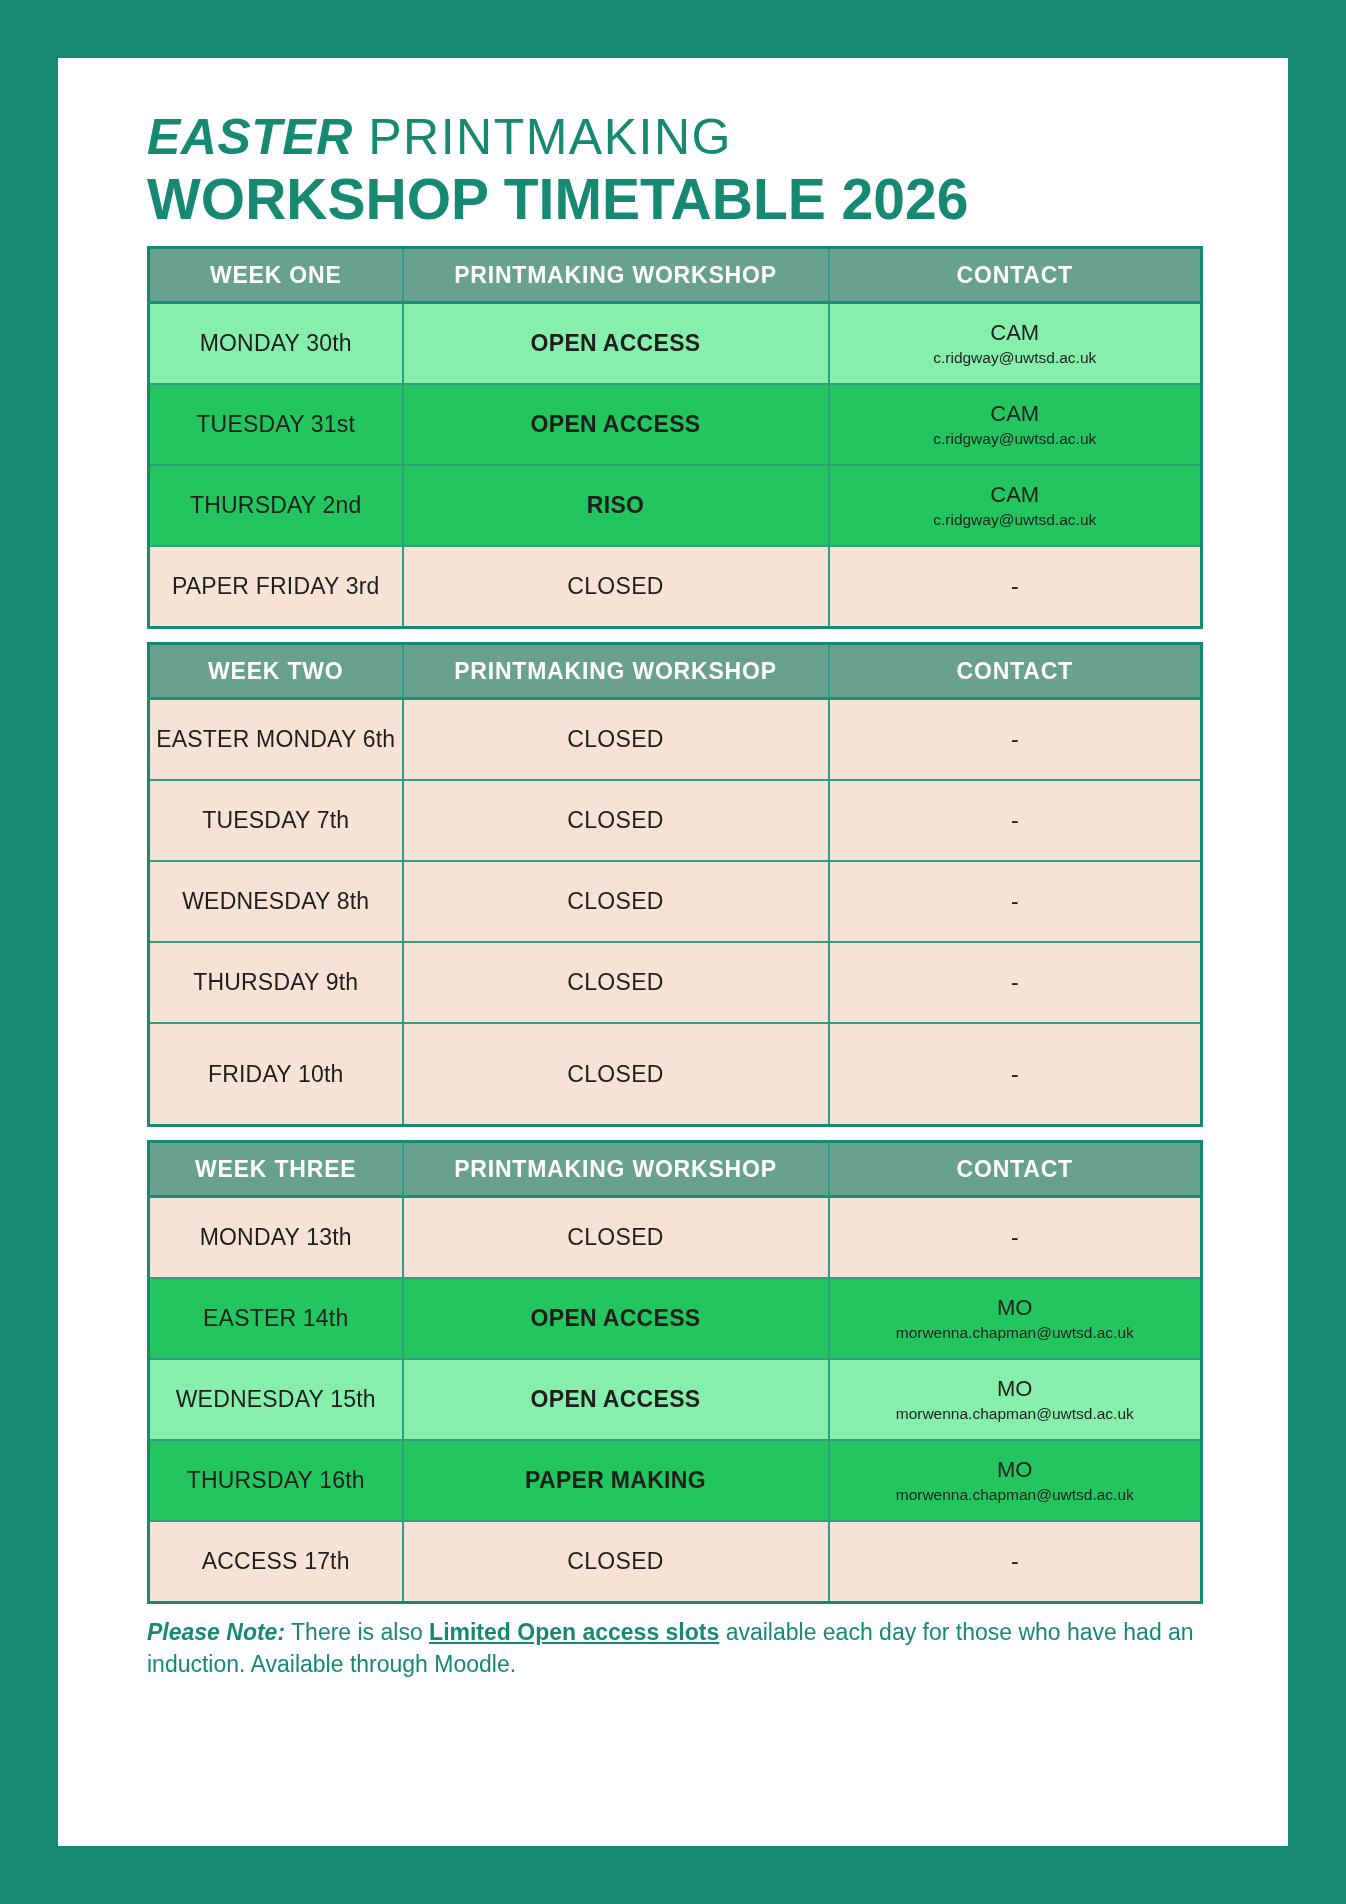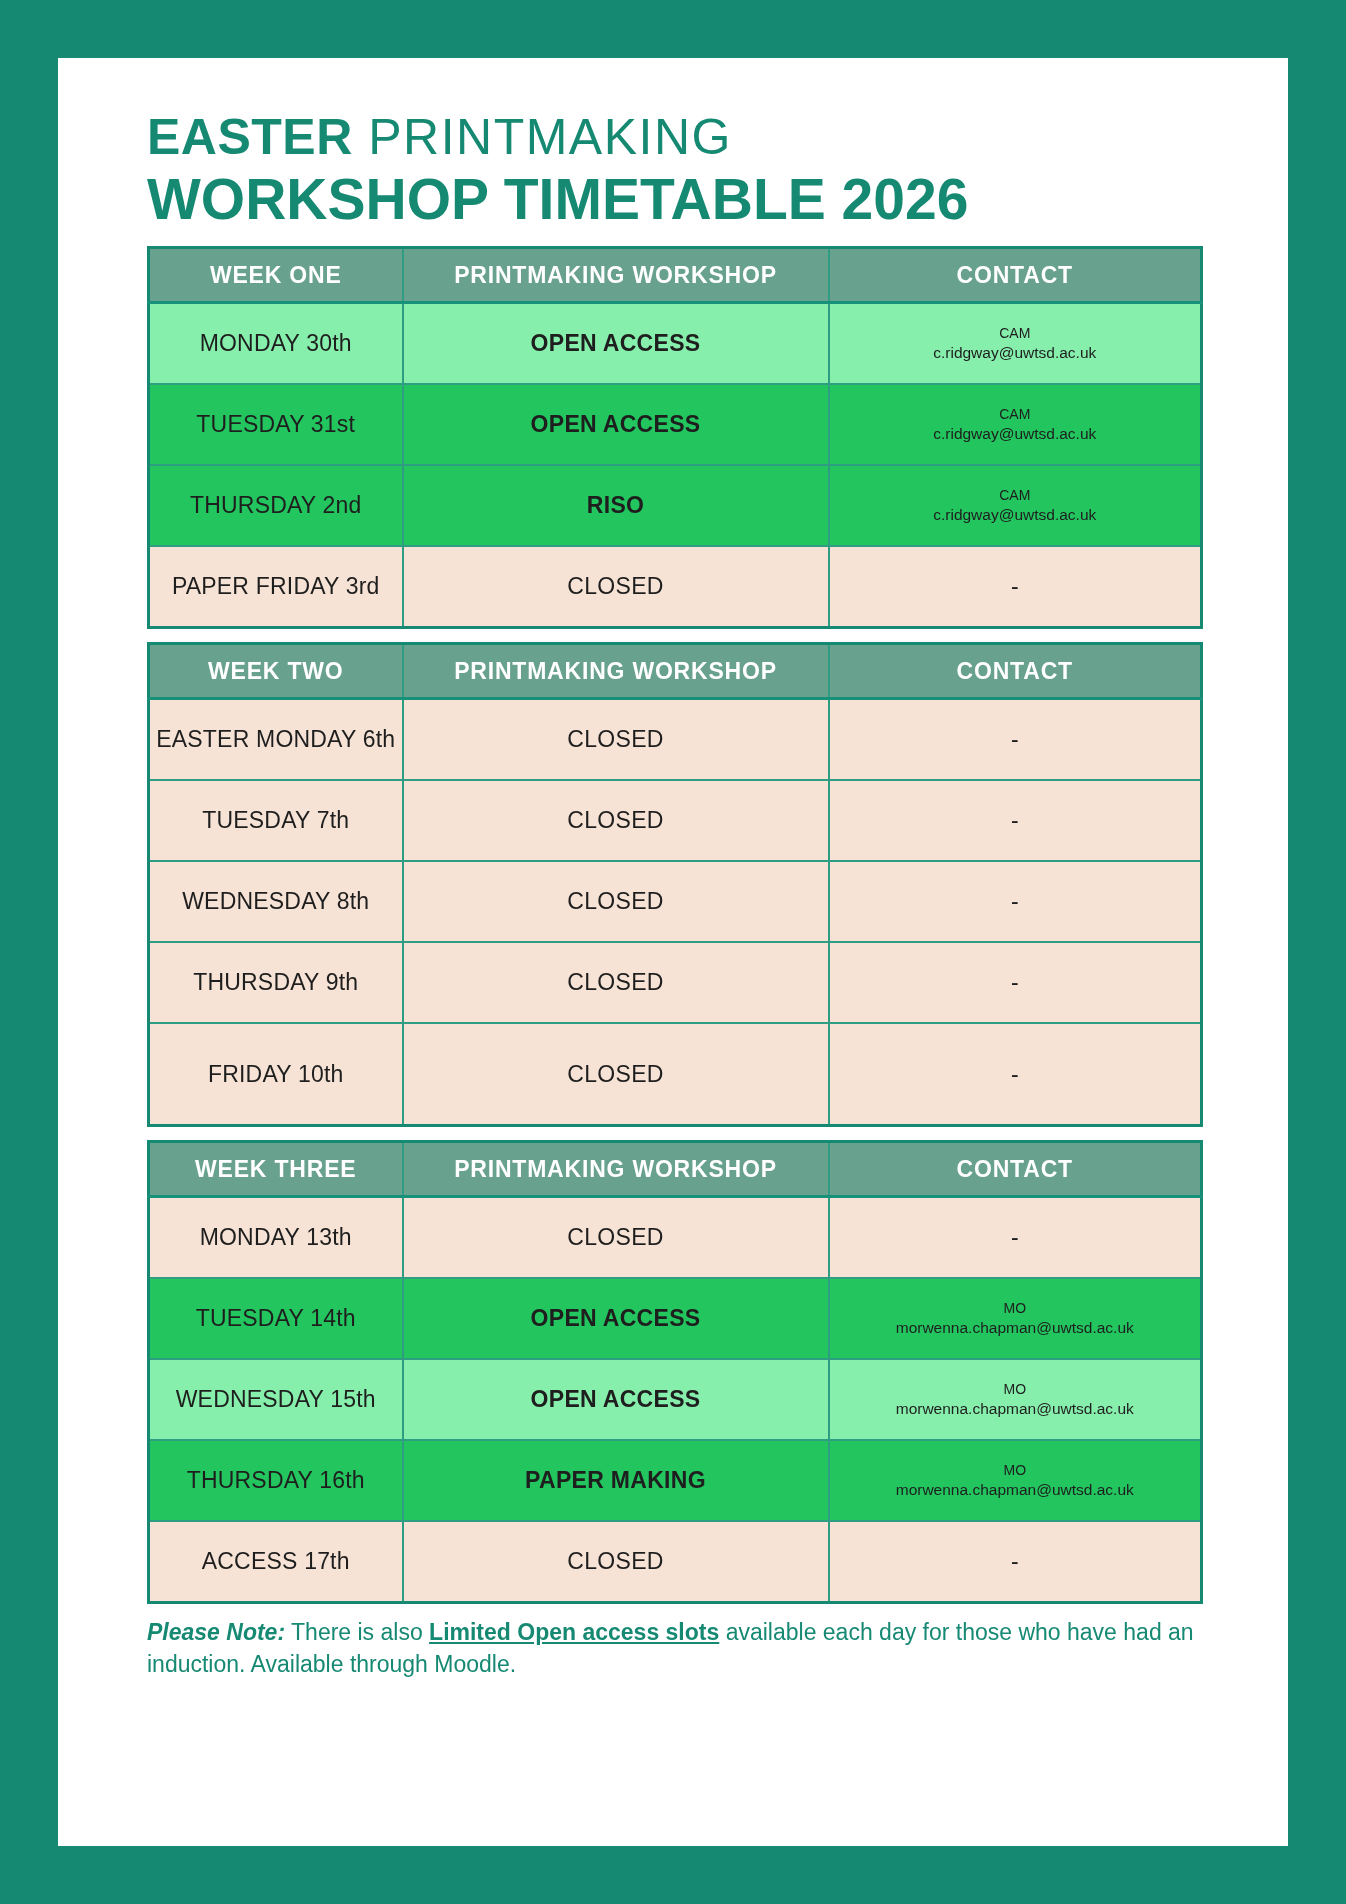--- a/index.html
+++ b/index.html
@@ -18,21 +18,21 @@
     padding:50px 0 0 89px;
     overflow:hidden;
   }
   
   .title{
     margin:0 0 14px 0;
     color:#168973;
     line-height:1.16;
   }
   .title .l1{display:block;font-size:50px;font-weight:400;letter-spacing:1.5px;}
-  .title .l1 b{font-weight:700;letter-spacing:0.5px;}
+  .title .l1 b{font-weight:700;letter-spacing:0.5px;font-style:italic;}
   .title .l2{display:block;font-size:57px;font-weight:700;letter-spacing:0px;}
   
   .tt{
     border-collapse:collapse;
     width:1053px;
     border:3px solid #168973;
     margin:0 0 13px 0;
     table-layout:fixed;
     padding-left:40px;
   }
@@ -57,21 +57,21 @@
     padding:0;
   }
   .tint-white td{background:#86efac;}
   .tint-green td{background:#22c55e;}
   .tint-peach td{background:#F6E3D5;}
   .row-xl td{height:100px;}
   .day-cell{font-size:23px;letter-spacing:0.2px;}
   .workshop-cell{font-size:21px;letter-spacing:0.3px;}
   .workshop-cell.bold{font-weight:700;}
   .contact-cell{text-align:left;padding-left:24px;}
-  .c-name{font-size:14px;line-height:1.3;}
+  .c-name{font-size:22px;line-height:1.3;}
   .c-email{font-size:15.5px;line-height:1.3;}
   .dash-cell{text-align:center;font-size:22px;}
   
   .banner{
     width:1053px;height:63px;
     box-sizing:border-box;
     background:#69A18F;
     color:#ffffff;
     display:flex;align-items:center;justify-content:center;
     font-size:36px;font-weight:700;letter-spacing:1px;
@@ -200,21 +200,21 @@
               <th>CONTACT</th>
             </tr>
           </thead>
           <tbody>
             <tr class="tint-peach">
               <td class="day-cell">MONDAY 13th</td>
               <td class="workshop-cell">CLOSED</td>
               <td class="dash-cell">-</td>
             </tr>
             <tr class="tint-green">
-              <td class="day-cell">TUESDAY 14th</td>
+              <td class="day-cell">EASTER 14th</td>
               <td class="workshop-cell bold">OPEN ACCESS</td>
               <td class="contact-cell">
                 <div class="c-name">MO</div>
                 <div class="c-email">morwenna.chapman@uwtsd.ac.uk</div>
               </td>
             </tr>
             <tr class="tint-white">
               <td class="day-cell">WEDNESDAY 15th</td>
               <td class="workshop-cell bold">OPEN ACCESS</td>
               <td class="contact-cell">

